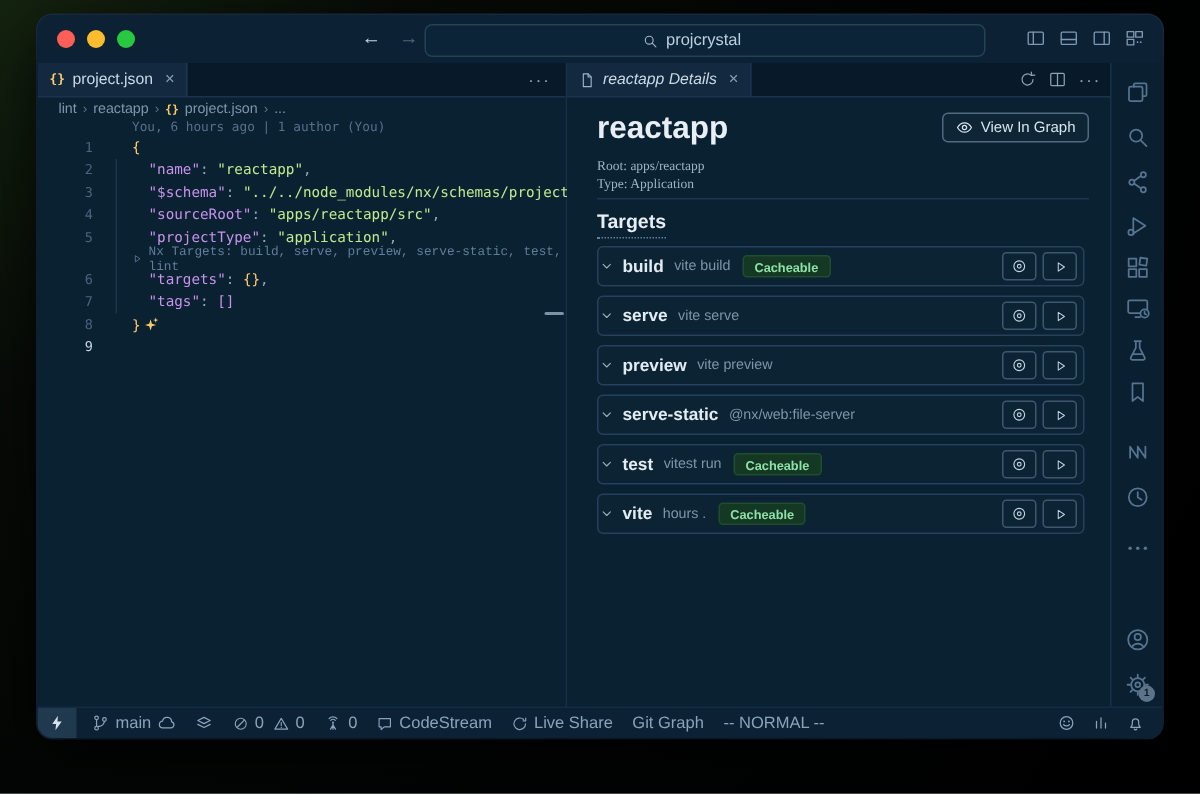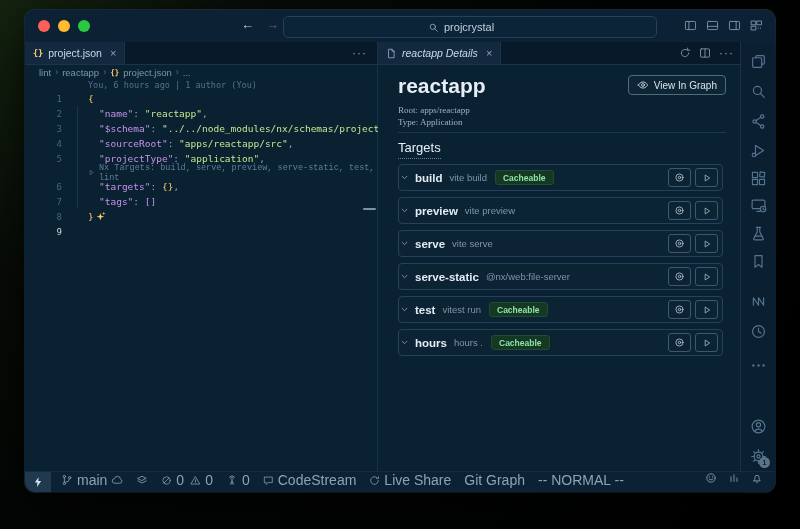--- a/index.html
+++ b/index.html
@@ -75,41 +75,41 @@
   .lens-row .lens-ic{display:flex;color:#6d8aa3}
   .indent-guide{position:absolute;left:52px;top:64px;height:103px;width:1px;background:#1b3449}
   .sash-dash{position:absolute;left:338px;top:166px;width:13px;height:2px;background:#7b93a6;z-index:5;border-radius:1px}
   
   .ptitle{position:absolute;left:20px;top:32px;font-size:21px;font-weight:600;color:#e8eef5}
   .graph-btn{position:absolute;right:14px;top:33px;height:18px;display:flex;align-items:center;gap:5px;
     padding:0 8px;border:1px solid #50releases6a80;border:1px solid #506a80;border-radius:4px;color:#d8e4ef;font-size:10px;background:rgba(255,255,255,.02)}
   .pmeta{position:absolute;left:20px;top:62px;font-family:Liberation Serif, serif;
     font-size:9px;line-height:12px;color:#9db2c2}
   .pdivider{position:absolute;left:20px;right:14px;top:90px;height:1px;background:#1c3650}
-  .ptargets{position:absolute;left:20px;top:98px;font-size:13px;font-weight:400;color:#e8eef5;
+  .ptargets{position:absolute;left:20px;top:98px;font-size:13px;font-weight:700;color:#e8eef5;
     padding-bottom:3px;border-bottom:1px dotted #5f7e97}
   .trows{position:absolute;left:20px;top:122px;right:17px}
   .trow{height:25px;margin-bottom:6px;border:1px solid #25415b;border-radius:4px;
     display:flex;align-items:center;padding:0 4px 0 0;background:rgba(255,255,255,.012)}
   .trow .chev{display:flex;color:#9ab0c2}
   .trow .tname{font-size:11.5px;font-weight:700;color:#e2ecf4;margin-left:5px}
   .trow .tdesc{font-size:9.5px;color:#7d95a8;margin-left:7px}
   .badge{margin-left:8px;font-size:8.5px;font-weight:700;color:#8fe0a8;background:#143823;
     border:1px solid #1e4d31;border-radius:3px;padding:1.5px 7px}
   .trow .sp{flex:1}
   .ibtn{width:21px;height:17px;border:1px solid #3c5871;border-radius:3px;margin-left:4px;
     display:flex;align-items:center;justify-content:center;color:#c2d3e2}
   
   .act-ic{position:absolute;left:0;right:0;display:flex;justify-content:center;color:var(--icon)}
   .act-badge{position:absolute;width:11px;height:11px;border-radius:50%;background:#5d7389;
     color:#0d1b28;font-size:7px;font-weight:700;display:flex;align-items:center;justify-content:center;
     right:5px;margin-top:9px;z-index:2}
   
   .statusbar{position:absolute;left:0;right:0;bottom:0;height:20px;background:var(--chrome);
-    border-top:1px solid #142c42;display:flex;align-items:flex-start;font-size:14px;color:#8ba3b8}
+    border-top:1px solid #142c42;display:flex;align-items:center;font-size:11px;color:#8ba3b8}
   .sb-remote{width:26px;height:20px;background:#20394f;display:flex;align-items:center;
     justify-content:center;color:#d6e3ee;flex:none}
   .sb-left{display:flex;align-items:center;gap:13px;padding-left:10px}
   .sb-item{display:flex;align-items:center;gap:4px;white-space:nowrap}
   .sb-item .ic{display:flex}
   .sb-right{margin-left:auto;display:flex;align-items:center;gap:11px;padding-right:12px}
 </style>
 </head>
 <body>
 
@@ -283,43 +283,43 @@
                 <path d="M5.6 3.6 12.2 8 5.6 12.4Z"></path>
               </svg>
             </span>
           </div>
           <div class="trow">
             <span class="chev">
               <svg width="11" height="11" viewBox="0 0 16 16" fill="none" stroke="currentColor" stroke-width="1.1" stroke-linecap="round" stroke-linejoin="round">
                 <path d="M4.5 6.2 8 9.7l3.5-3.5"></path>
               </svg>
             </span>
+            <span class="tname">serve</span>
+            <span class="tdesc">vite serve</span>
+            <span class="sp"></span>
+            <span class="ibtn">
+              <svg width="11" height="11" viewBox="0 0 16 16" fill="none" stroke="currentColor" stroke-width="1.1" stroke-linecap="round" stroke-linejoin="round">
+                <circle cx="8" cy="8" r="5.2"></circle>
+                <circle cx="8" cy="8" r="1.8"></circle>
+              </svg>
+            </span>
+            <span class="ibtn">
+              <svg width="10" height="10" viewBox="0 0 16 16" fill="none" stroke="currentColor" stroke-width="1.1" stroke-linecap="round" stroke-linejoin="round">
+                <path d="M5.6 3.6 12.2 8 5.6 12.4Z"></path>
+              </svg>
+            </span>
+          </div>
+          <div class="trow">
+            <span class="chev">
+              <svg width="11" height="11" viewBox="0 0 16 16" fill="none" stroke="currentColor" stroke-width="1.1" stroke-linecap="round" stroke-linejoin="round">
+                <path d="M4.5 6.2 8 9.7l3.5-3.5"></path>
+              </svg>
+            </span>
             <span class="tname">preview</span>
             <span class="tdesc">vite preview</span>
-            <span class="sp"></span>
-            <span class="ibtn">
-              <svg width="11" height="11" viewBox="0 0 16 16" fill="none" stroke="currentColor" stroke-width="1.1" stroke-linecap="round" stroke-linejoin="round">
-                <circle cx="8" cy="8" r="5.2"></circle>
-                <circle cx="8" cy="8" r="1.8"></circle>
-              </svg>
-            </span>
-            <span class="ibtn">
-              <svg width="10" height="10" viewBox="0 0 16 16" fill="none" stroke="currentColor" stroke-width="1.1" stroke-linecap="round" stroke-linejoin="round">
-                <path d="M5.6 3.6 12.2 8 5.6 12.4Z"></path>
-              </svg>
-            </span>
-          </div>
-          <div class="trow">
-            <span class="chev">
-              <svg width="11" height="11" viewBox="0 0 16 16" fill="none" stroke="currentColor" stroke-width="1.1" stroke-linecap="round" stroke-linejoin="round">
-                <path d="M4.5 6.2 8 9.7l3.5-3.5"></path>
-              </svg>
-            </span>
-            <span class="tname">serve</span>
-            <span class="tdesc">vite serve</span>
             <span class="sp"></span>
             <span class="ibtn">
               <svg width="11" height="11" viewBox="0 0 16 16" fill="none" stroke="currentColor" stroke-width="1.1" stroke-linecap="round" stroke-linejoin="round">
                 <circle cx="8" cy="8" r="5.2"></circle>
                 <circle cx="8" cy="8" r="1.8"></circle>
               </svg>
             </span>
             <span class="ibtn">
               <svg width="10" height="10" viewBox="0 0 16 16" fill="none" stroke="currentColor" stroke-width="1.1" stroke-linecap="round" stroke-linejoin="round">
                 <path d="M5.6 3.6 12.2 8 5.6 12.4Z"></path>
@@ -368,21 +368,21 @@
                 <path d="M5.6 3.6 12.2 8 5.6 12.4Z"></path>
               </svg>
             </span>
           </div>
           <div class="trow">
             <span class="chev">
               <svg width="11" height="11" viewBox="0 0 16 16" fill="none" stroke="currentColor" stroke-width="1.1" stroke-linecap="round" stroke-linejoin="round">
                 <path d="M4.5 6.2 8 9.7l3.5-3.5"></path>
               </svg>
             </span>
-            <span class="tname">hours</span>
+            <span class="tname">vite</span>
             <span class="tdesc">hours .</span>
             <span class="badge">Cacheable</span>
             <span class="sp"></span>
             <span class="ibtn">
               <svg width="11" height="11" viewBox="0 0 16 16" fill="none" stroke="currentColor" stroke-width="1.1" stroke-linecap="round" stroke-linejoin="round">
                 <circle cx="8" cy="8" r="5.2"></circle>
                 <circle cx="8" cy="8" r="1.8"></circle>
               </svg>
             </span>
             <span class="ibtn">

